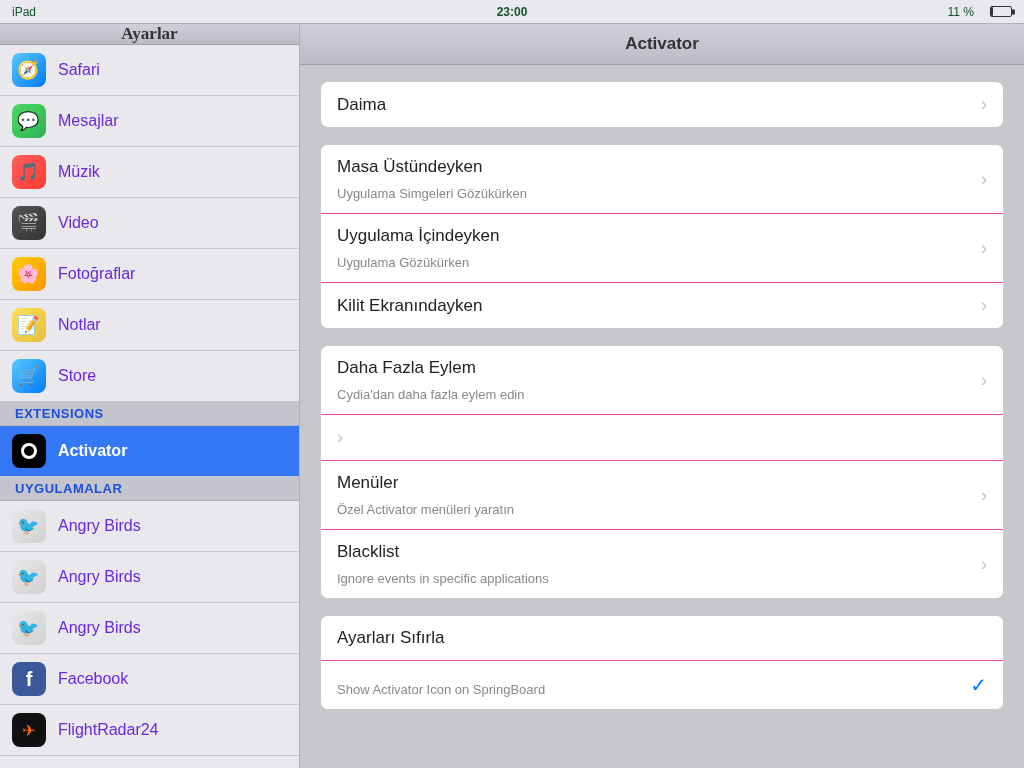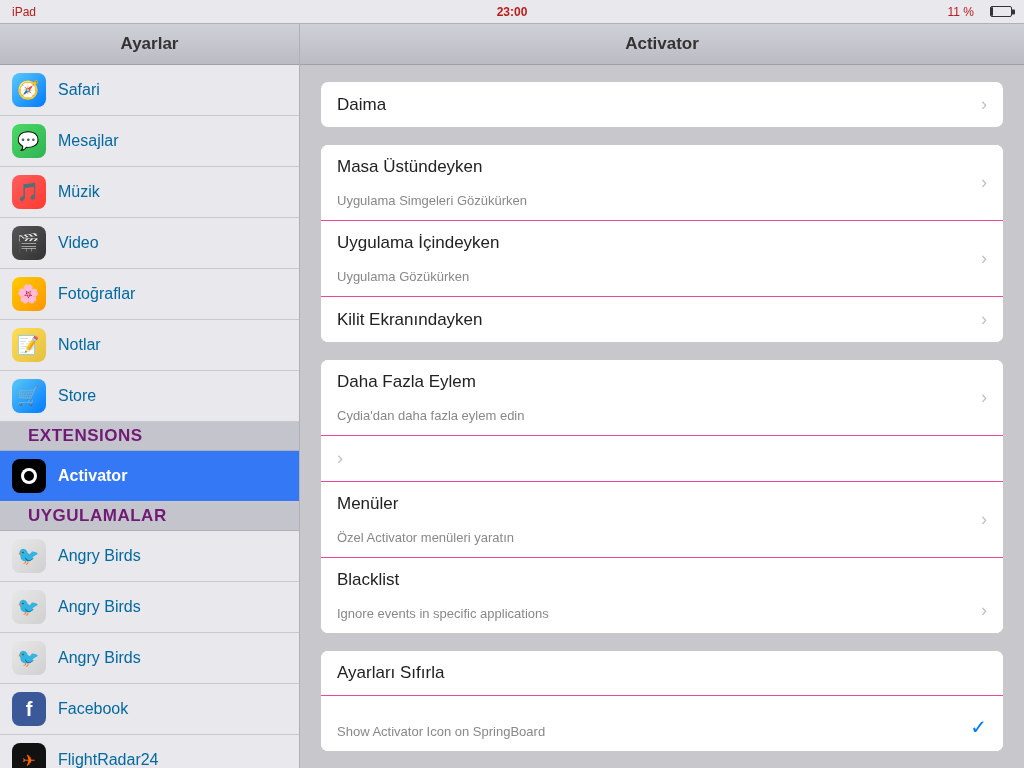--- a/index.html
+++ b/index.html
@@ -16,21 +16,21 @@
     
     .status-bar {
       background: #e8e8ed;
       height: 24px;
       display: flex;
       align-items: center;
       justify-content: space-between;
       padding: 0 12px;
       font-size: 12px;
       font-weight: 500;
-      color: #b91c1c;
+      color: #14532d;
       border-bottom: 1px solid #b0b0b5;
       flex-shrink: 0;
     }
     .status-bar-center {
       position: absolute;
       left: 50%;
       transform: translateX(-50%);
       font-weight: 700;
     }
     .status-bar-right {
@@ -75,25 +75,25 @@
     .sidebar {
       width: 300px;
       background: #e8e8ed;
       border-right: 1px solid #b0b0b8;
       overflow-y: auto;
       flex-shrink: 0;
     }
     .sidebar-header {
       background: linear-gradient(180deg, #d0d0d8 0%, #bbbbc4 100%);
       text-align: center;
-      padding: 10px;
       font-size: 17px;
       font-weight: 600;
       color: #333;
       border-bottom: 1px solid #a0a0a8;
+      font-family: Liberation Serif, serif;
     }
     .sidebar-item {
       display: flex;
       align-items: center;
       padding: 8px 12px;
       border-bottom: 1px solid #c8c8ce;
       background: #e8e8ed;
       cursor: pointer;
     }
     .sidebar-item.active {
@@ -107,28 +107,28 @@
       margin-right: 12px;
       flex-shrink: 0;
       display: flex;
       align-items: center;
       justify-content: center;
       font-size: 18px;
       overflow: hidden;
     }
     .sidebar-item-label {
       font-size: 16px;
-      color: #0369a1;
+      color: #6d28d9;
     }
     .section-header {
       background: #c4c4cc;
-      padding: 4px 28px;
-      font-size: 17px;
+      padding: 4px 15px;
+      font-size: 13px;
       font-weight: 600;
-      color: #701a75;
+      color: #1d4ed8;
       text-transform: uppercase;
       letter-spacing: 0.5px;
       border-bottom: 1px solid #b0b0b8;
     }
 
     
     .icon-safari { background: linear-gradient(135deg, #5ac8fa, #007aff); }
     .icon-messages { background: linear-gradient(135deg, #4cd964, #30b353); }
     .icon-music { background: linear-gradient(135deg, #ff5e5e, #ff3b30); }
     .icon-video { background: linear-gradient(135deg, #555, #333); }
@@ -173,33 +173,33 @@
       border: 1px solid #c8c8cc;
     }
     .list-item {
       display: flex;
       align-items: center;
       padding: 12px 16px;
       border-bottom: 1px solid #ec4899;
       cursor: pointer;
       background: #fff;
     }
-    .list-item:last-child { border-bottom: none; align-items: flex-end; }
+    .list-item:last-child { border-bottom: none; }
     .list-item-content {
       flex: 1;
     }
     .list-item-title {
       font-size: 17px;
       color: #222;
       font-weight: 400;
     }
     .list-item-subtitle {
       font-size: 13px;
       color: #888;
-      margin-top: 16px;
+      margin-top: 9px;
     }
     .chevron {
       color: #c0c0c8;
       font-size: 18px;
       font-weight: 300;
     }
     .checkmark {
       color: #007aff;
       font-size: 20px;
       font-weight: 400;

